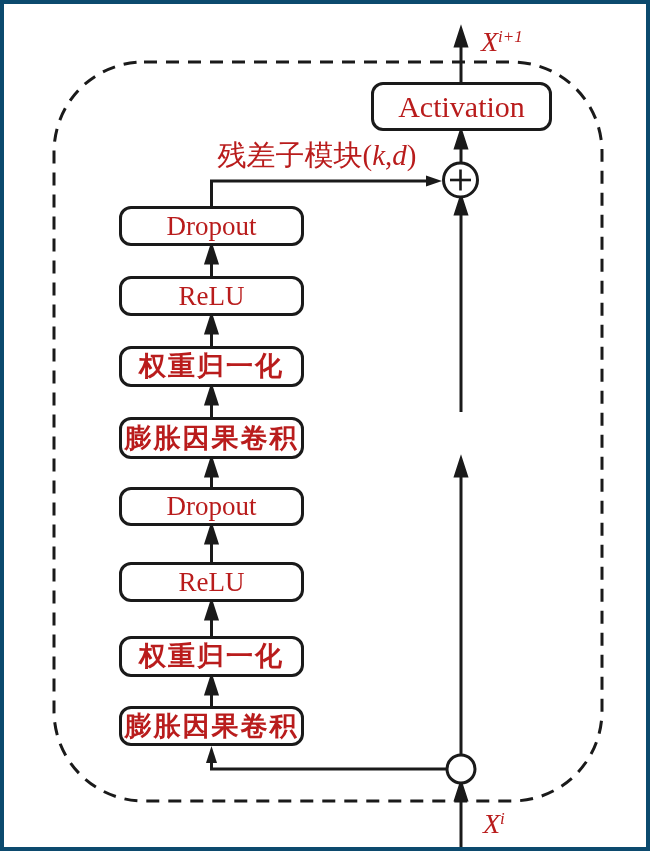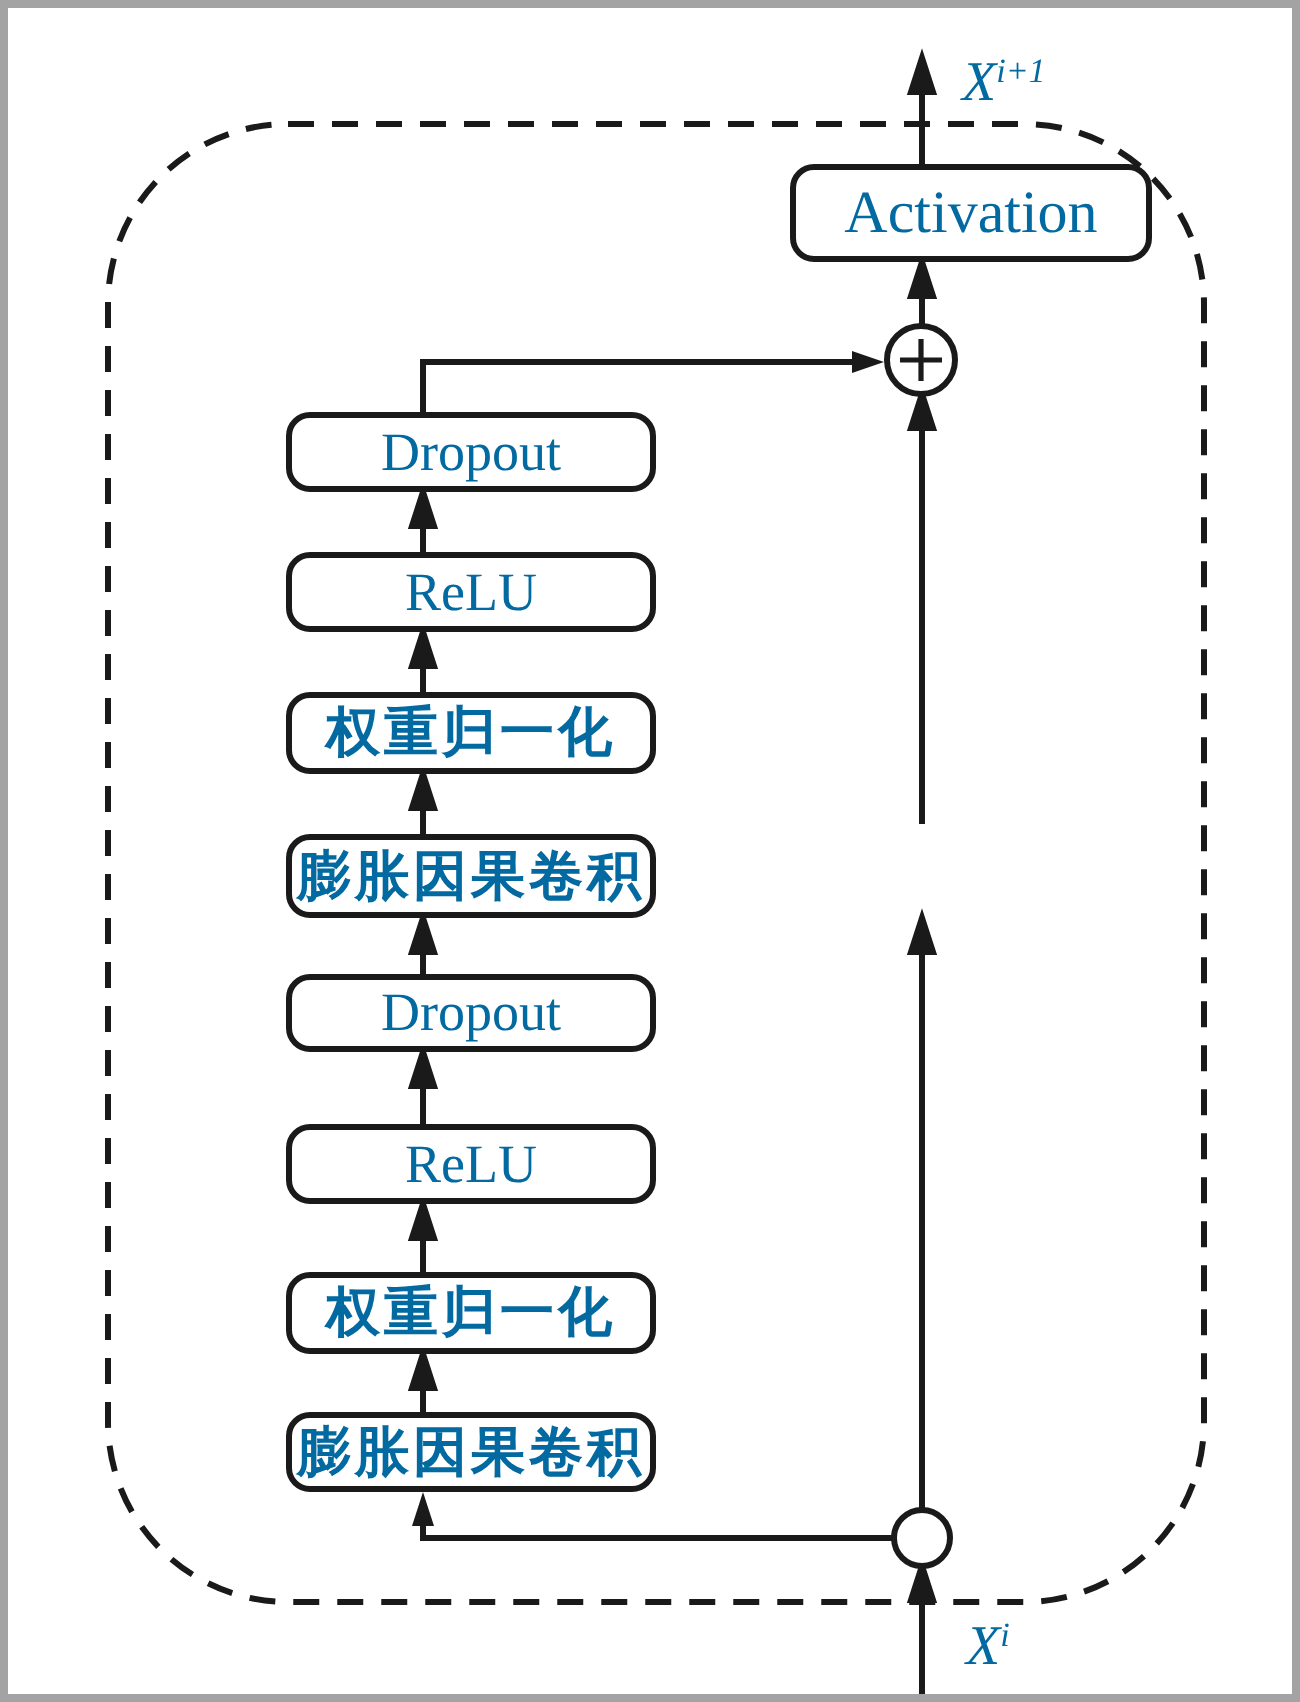--- a/index.html
+++ b/index.html
@@ -1,44 +1,43 @@
 <!DOCTYPE html>
 <html><head>
 <meta charset="utf-8">
 <style>
   html, body { margin: 0; padding: 0; background: #ffffff; }
   #canvas {
     position: relative;
     width: 650px;
     height: 851px;
     box-sizing: border-box;
-    border: 4px solid #a3a3a3;
+    border: 4px solid #0c4a6e;
     background: #ffffff;
     font-family: "Liberation Serif", "DejaVu Serif", serif;
-    color: #0369a1;
+    color: #b91c1c;
     overflow: hidden;
   }
   #wires {
     position: absolute;
     left: 0; top: 0;
     width: 650px; height: 851px;
   }
   .node-box {
     position: absolute;
     box-sizing: border-box;
     border: 3px solid #1a1a1a;
     border-radius: 12px;
     background: #ffffff;
     display: flex;
     align-items: center;
     justify-content: center;
     font-size: 27px;
     line-height: 1;
     white-space: nowrap;
-    margin-left: 24px;
   }
   .cjk { letter-spacing: 2px; font-weight: bold; }
   .big-label { font-size: 30px; }
   .float-label {
     position: absolute;
     font-size: 29px;
     line-height: 1.2;
     white-space: nowrap;
   }
   .xlabel {
@@ -121,20 +120,23 @@
   </svg>
 
   <div class="xlabel" style="left:477px; top:24px;">
     <span>X</span><sup>i+1</sup>
   </div>
 
   <div class="node-box big-label" style="left:367px; top:78px; width:181px; height:49px;">
     <span>Activation</span>
   </div>
 
+  <div class="float-label res-label" style="left:198px; top:134px; width:230px;">
+    <span>残差子模块(</span><span class="it">k</span><span>,</span><span class="it">d</span><span>)</span>
+  </div>
 
   <div class="node-box" style="left:115px; top:202px; width:185px; height:40px;">
     <span>Dropout</span>
   </div>
   <div class="node-box" style="left:115px; top:272px; width:185px; height:40px;">
     <span>ReLU</span>
   </div>
   <div class="node-box cjk" style="left:115px; top:342px; width:185px; height:41px;">
     <span>权重归一化</span>
   </div>

